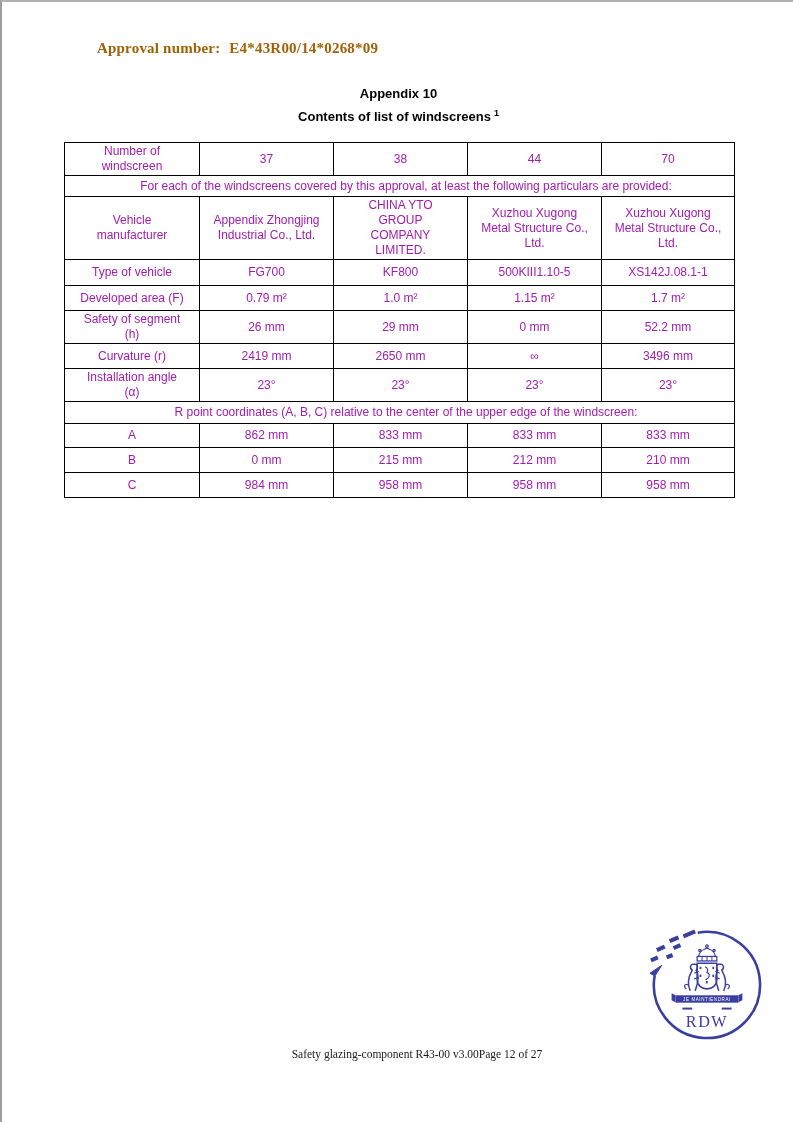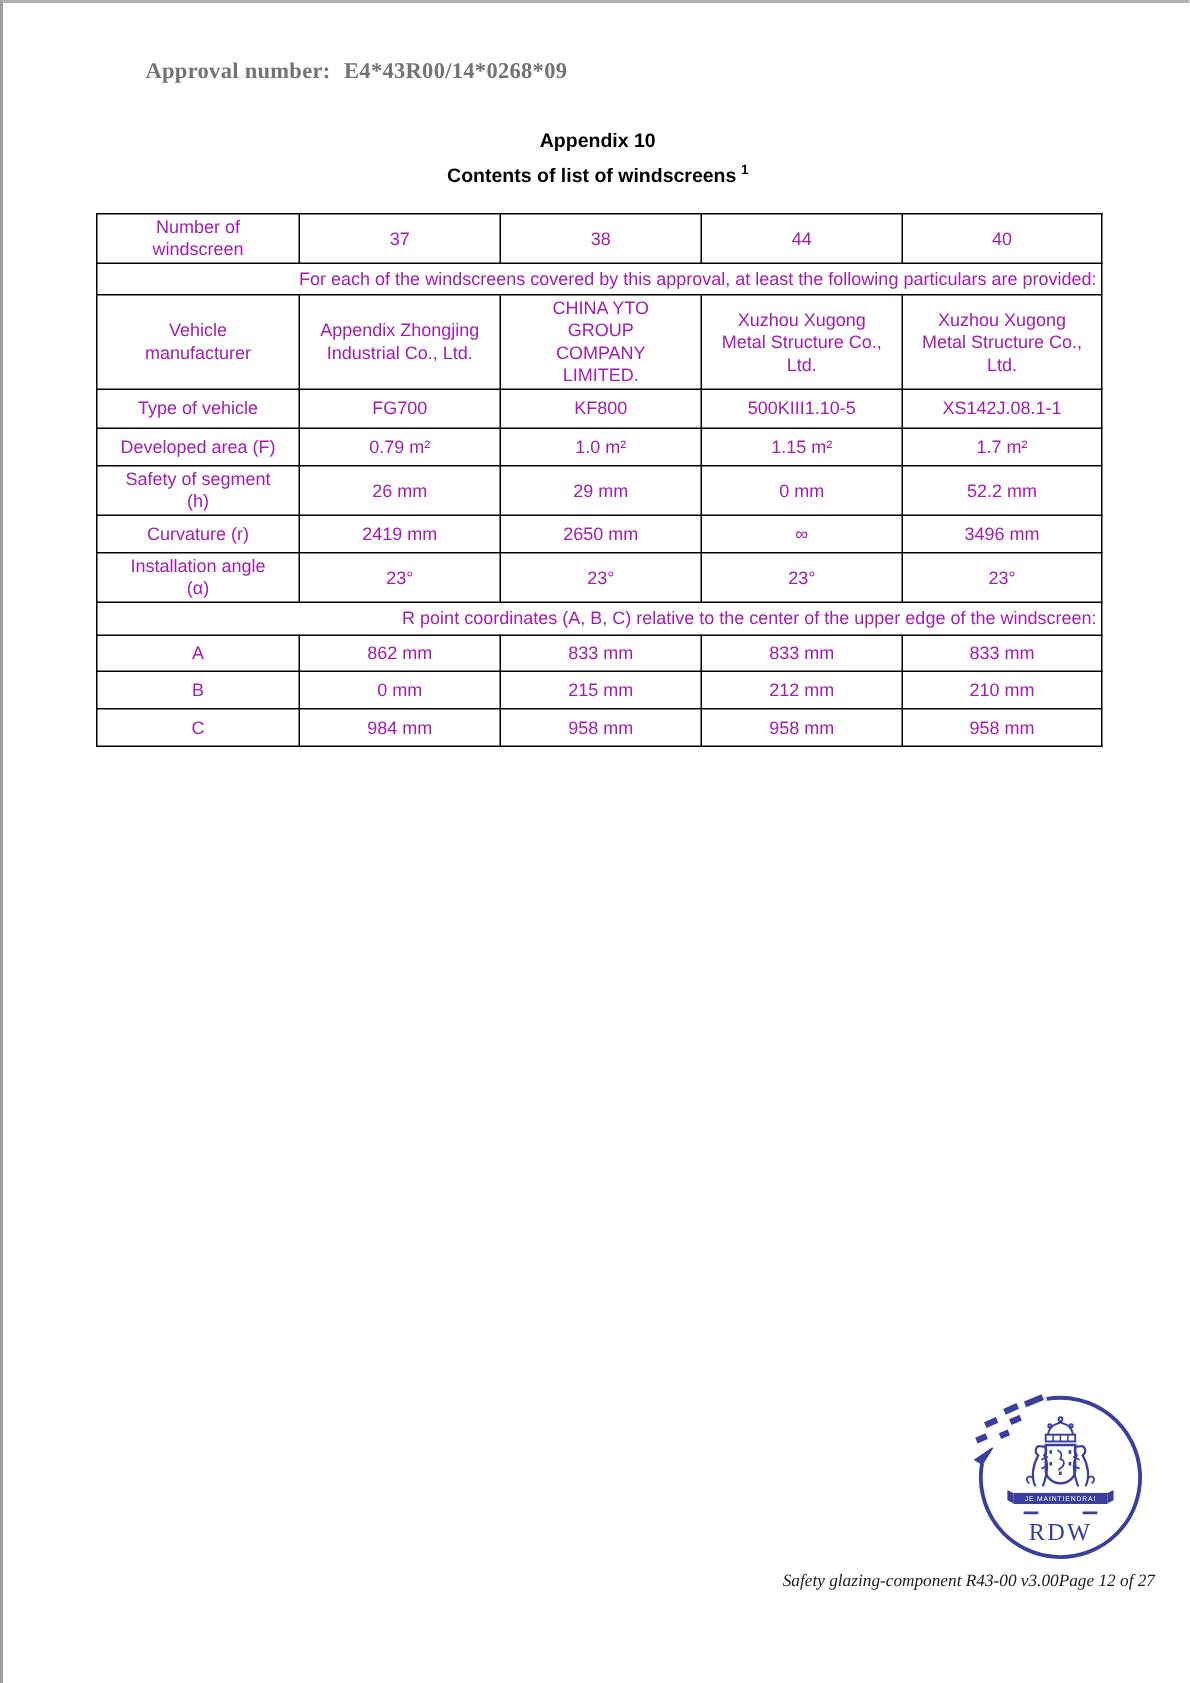--- a/index.html
+++ b/index.html
@@ -10,21 +10,21 @@
     border-top: 2px solid #b0b0b0;
     border-left: 2px solid #9e9e9e;
     box-sizing: border-box;
     font-family: "Liberation Sans", sans-serif;
     color: #1a1a1a;
     overflow: hidden;
   }
   .approval-line {
     position: absolute; left: 95px; top: 38px;
     font-family: "Liberation Serif", serif;
-    font-weight: bold; font-size: 15px; color: #737373;
+    font-weight: bold; font-size: 15px; color: #a16207;
     letter-spacing: 0.2px;
   }
   .approval-line .val { margin-left: 9px; }
   .title-appendix {
     position: absolute; left: 0; width: 793px; top: 84px;
     text-align: center; font-weight: bold; font-size: 13px; color: #000;
   }
   .title-contents {
     position: absolute; left: 0; width: 793px; top: 106px;
     text-align: center; font-weight: bold; font-size: 13px; color: #000;
@@ -37,27 +37,27 @@
     table-layout: fixed;
   }
   table.ws td {
     border: 1.5px solid #000;
     text-align: center; vertical-align: middle;
     padding: 1px 3px;
     white-space: pre-line;
     overflow: hidden;
   }
   table.ws td.note {
-    text-align: right; padding-left: 16px; white-space: normal;
+    text-align: center; padding-left: 16px; white-space: normal;
   }
   .footer {
     position: absolute; left: 95px; top: 1046px; width: 640px;
-    display: flex; justify-content: flex-end;
+    display: flex; justify-content: center;
     font-family: "Liberation Serif", serif;
-    font-style: italic; font-size: 11.5px; color: #1a1a1a; margin-left: 33px;
+    font-size: 11.5px; color: #1a1a1a;
   }
   .stamp {
     position: absolute; left: 645px; top: 922px;
     width: 118px; height: 118px;
   }
 </style>
 </head>
 <body>
 
 <div class="approval-line">
@@ -77,21 +77,21 @@
       <col style="width:134px">
       <col style="width:133px">
   </colgroup>
   <tbody>
     <tr style="height:31px">
       <td>Number of
 windscreen</td>
       <td>37</td>
       <td>38</td>
       <td>44</td>
-      <td>40</td>
+      <td>70</td>
     </tr>
     <tr style="height:21px">
       <td class="note" colspan="5">For each of the windscreens covered by this approval, at least the following particulars are provided:</td>
     </tr>
     <tr style="height:63px">
       <td>Vehicle
 manufacturer</td>
       <td>Appendix Zhongjing
 Industrial Co., Ltd.</td>
       <td>CHINA YTO

